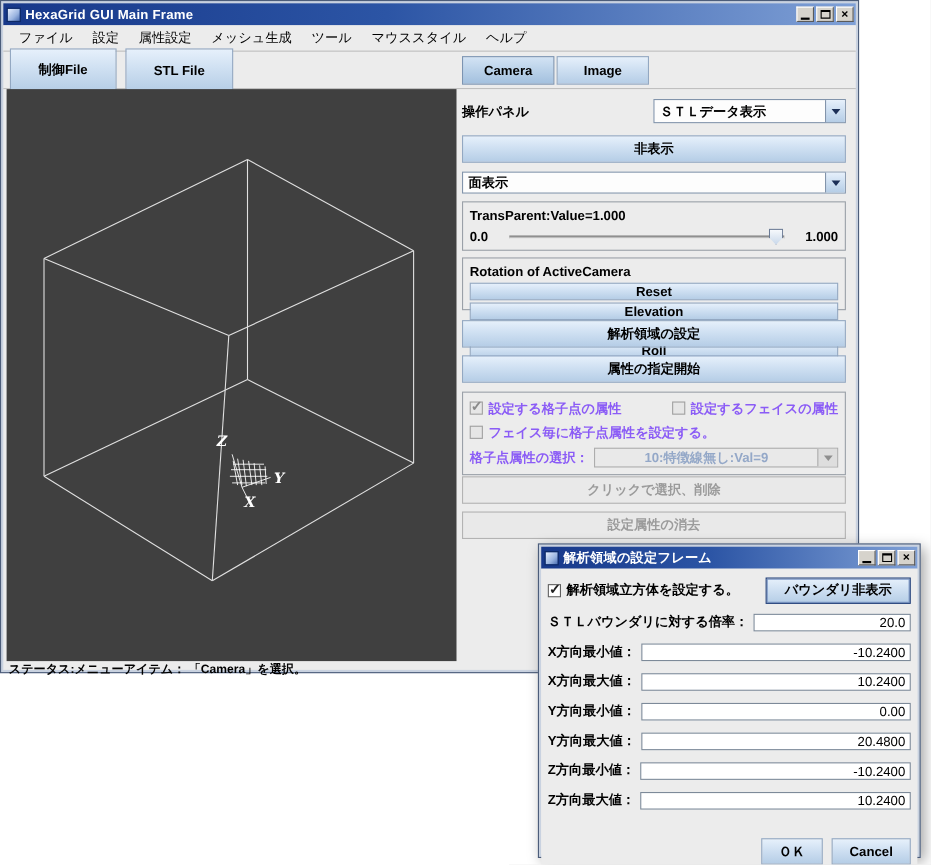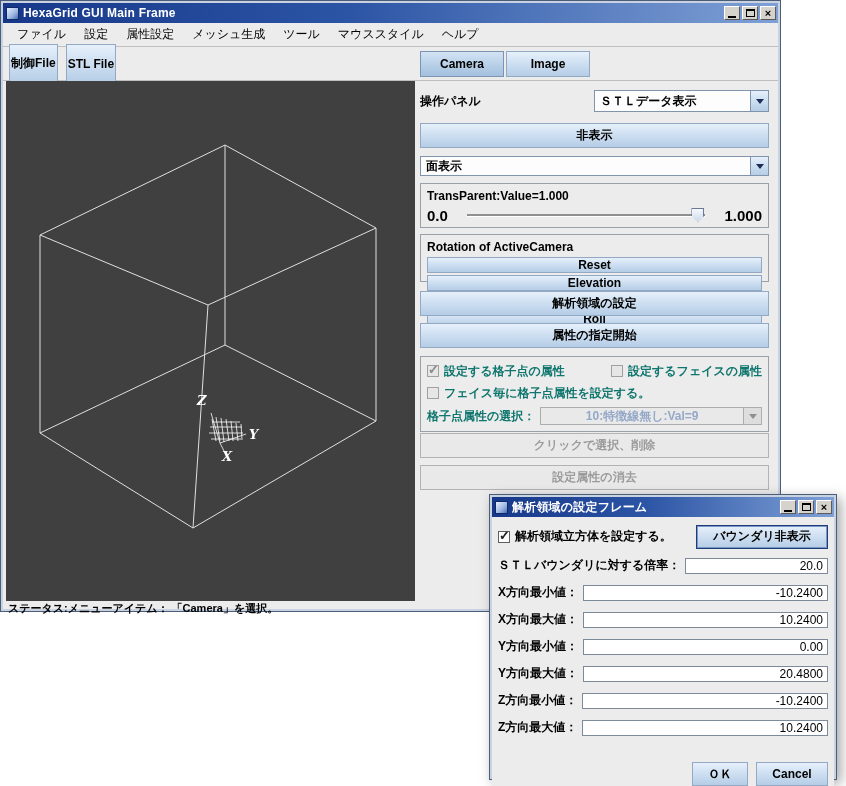--- a/index.html
+++ b/index.html
@@ -39,21 +39,21 @@
 
   .btn {
     display:flex; align-items:center; justify-content:center;
     background:linear-gradient(180deg,#e6f0fb 0%,#cfe0f2 45%,#b5cde6 100%);
     border:1px solid #93a8c2; color:#000; font-weight:bold; font-size:12px;
     white-space:nowrap; cursor:default;
   }
   .btn.disabled {
     background:#e9e9e9; border:1px solid #b3b3b3; color:#9b9b9b;
   }
-  .tool-btn { height:40px; padding:0 1px; }
+  .tool-btn { height:40px; padding:0 25px; }
   .tabs { position:absolute; left:417px; top:4px; display:flex; gap:2px; }
   .tab { width:84px; height:26px; }
   .tab.selected { background:linear-gradient(180deg,#d3e3f4 0%,#bcd3ea 45%,#a3c0de 100%); border-color:#7c94b2; }
 
   
   .content { flex:1; display:flex; }
   .viewport { width:409px; height:520px; margin-left:3px; background:#404040; position:relative; }
   .rpanel { width:363px; height:520px; padding:8px 9px 0 5px; display:flex; flex-direction:column; }
 
   .row-top { display:flex; align-items:center; height:24px; }
@@ -68,36 +68,36 @@
   .combo.small { height:22px; width:175px; margin-left:auto; }
   .combo.disabled { background:#e9e9e9; border-color:#adadad; }
   .combo.disabled .combo-text { color:#94a8c8; justify-content:center; }
   .combo.disabled .combo-arrow { background:#dedede; border-left-color:#adadad; }
   .combo.disabled .arr { border-top-color:#8f8f8f; }
 
   .full-btn { height:25px; }
   .panel-box { border:1px solid #9aa0a8; padding:2px 6px; }
   .p-label { font-weight:bold; height:19px; display:flex; align-items:center; }
 
-  .slider-row { display:flex; align-items:center; gap:19px; height:20px; font-weight:bold; font-size:15px; }
+  .slider-row { display:flex; align-items:center; gap:19px; height:20px; font-weight:bold; font-size:12px; }
   .slider-track { flex:1; height:3px; background:#8f8f8f; border-bottom:1px solid #fff; position:relative; }
   .slider-thumb { position:absolute; right:1px; top:-6px; width:13px; height:15px;
     background:linear-gradient(180deg,#f6f9fc 0%,#c9d8ea 100%); border:1px solid #6b7b95;
     clip-path:polygon(0 0,100% 0,100% 55%,50% 100%,0 55%); }
 
   .rot-row { display:flex; gap:2px; height:22px; margin-top:1px;flex-direction:column; }
   .rot-row .btn { flex:1; }
 
   .group-box { border:1px solid #9aa0a8; padding:3px 6px; display:flex; flex-direction:column; }
   .cb-row { display:flex; align-items:center; gap:5px; height:22px; }
   .cb-row.split { justify-content:space-between; }
   .cb-pair { display:flex; align-items:center; gap:5px; }
   .checkbox { width:12px; height:12px; flex:0 0 12px; background:#fff; border:1px solid #5f5f5f; position:relative; }
   .checkbox.checked::after { content:"✓"; position:absolute; top:-4px; left:0px; font-size:13px; font-weight:bold; color:#222; }
-  .dis-text { color:#0f766e; font-weight:bold; white-space:nowrap; }
+  .dis-text { color:#8b5cf6; font-weight:bold; white-space:nowrap; }
   .en-text { color:#000; font-weight:bold; white-space:nowrap; }
   .checkbox.dis { border-color:#a0a0a0; background:#e6e6e6; }
   .checkbox.dis.checked::after { color:#8a8a8a; }
   .attr-combo-row { display:flex; align-items:center; gap:5px; height:24px; }
   .attr-combo-row .combo { flex:1; height:18px; }
 
   .statusbar { height:14px; flex:0 0 14px; display:flex; align-items:center; padding-left:5px; font-weight:bold; font-size:11px; white-space:nowrap; }
 
   
   .viewport svg { position:absolute; left:0; top:0; }

